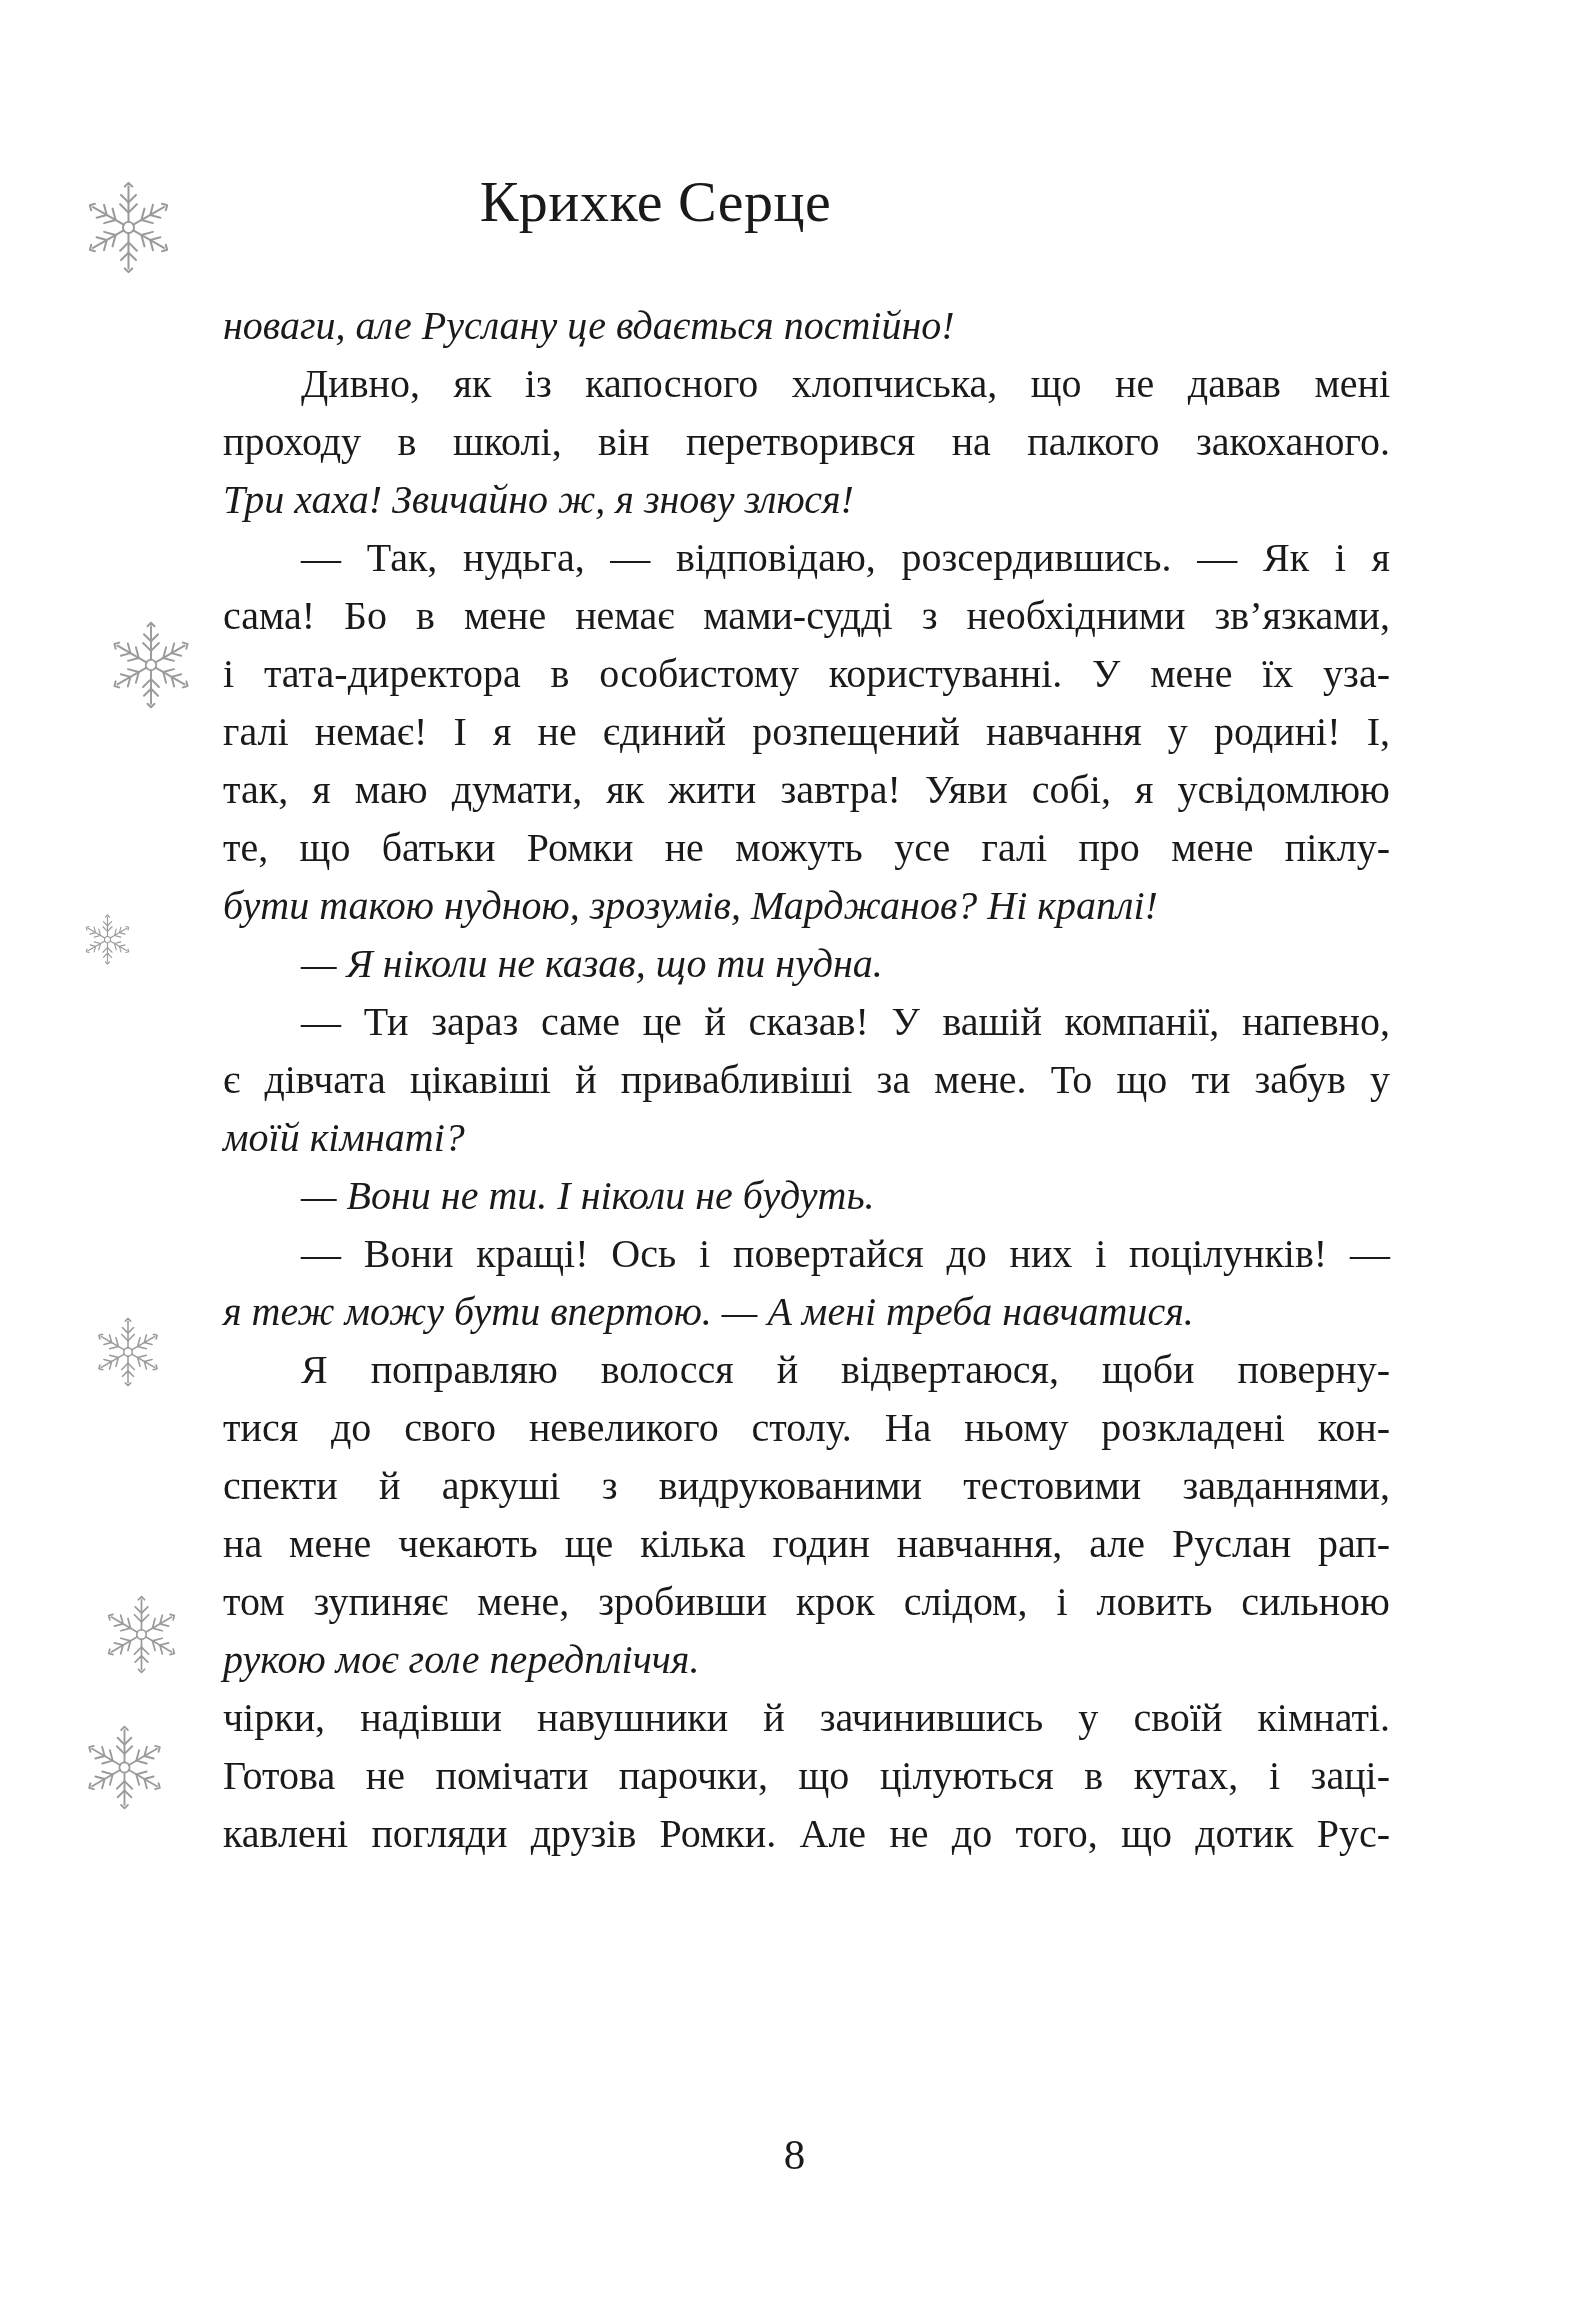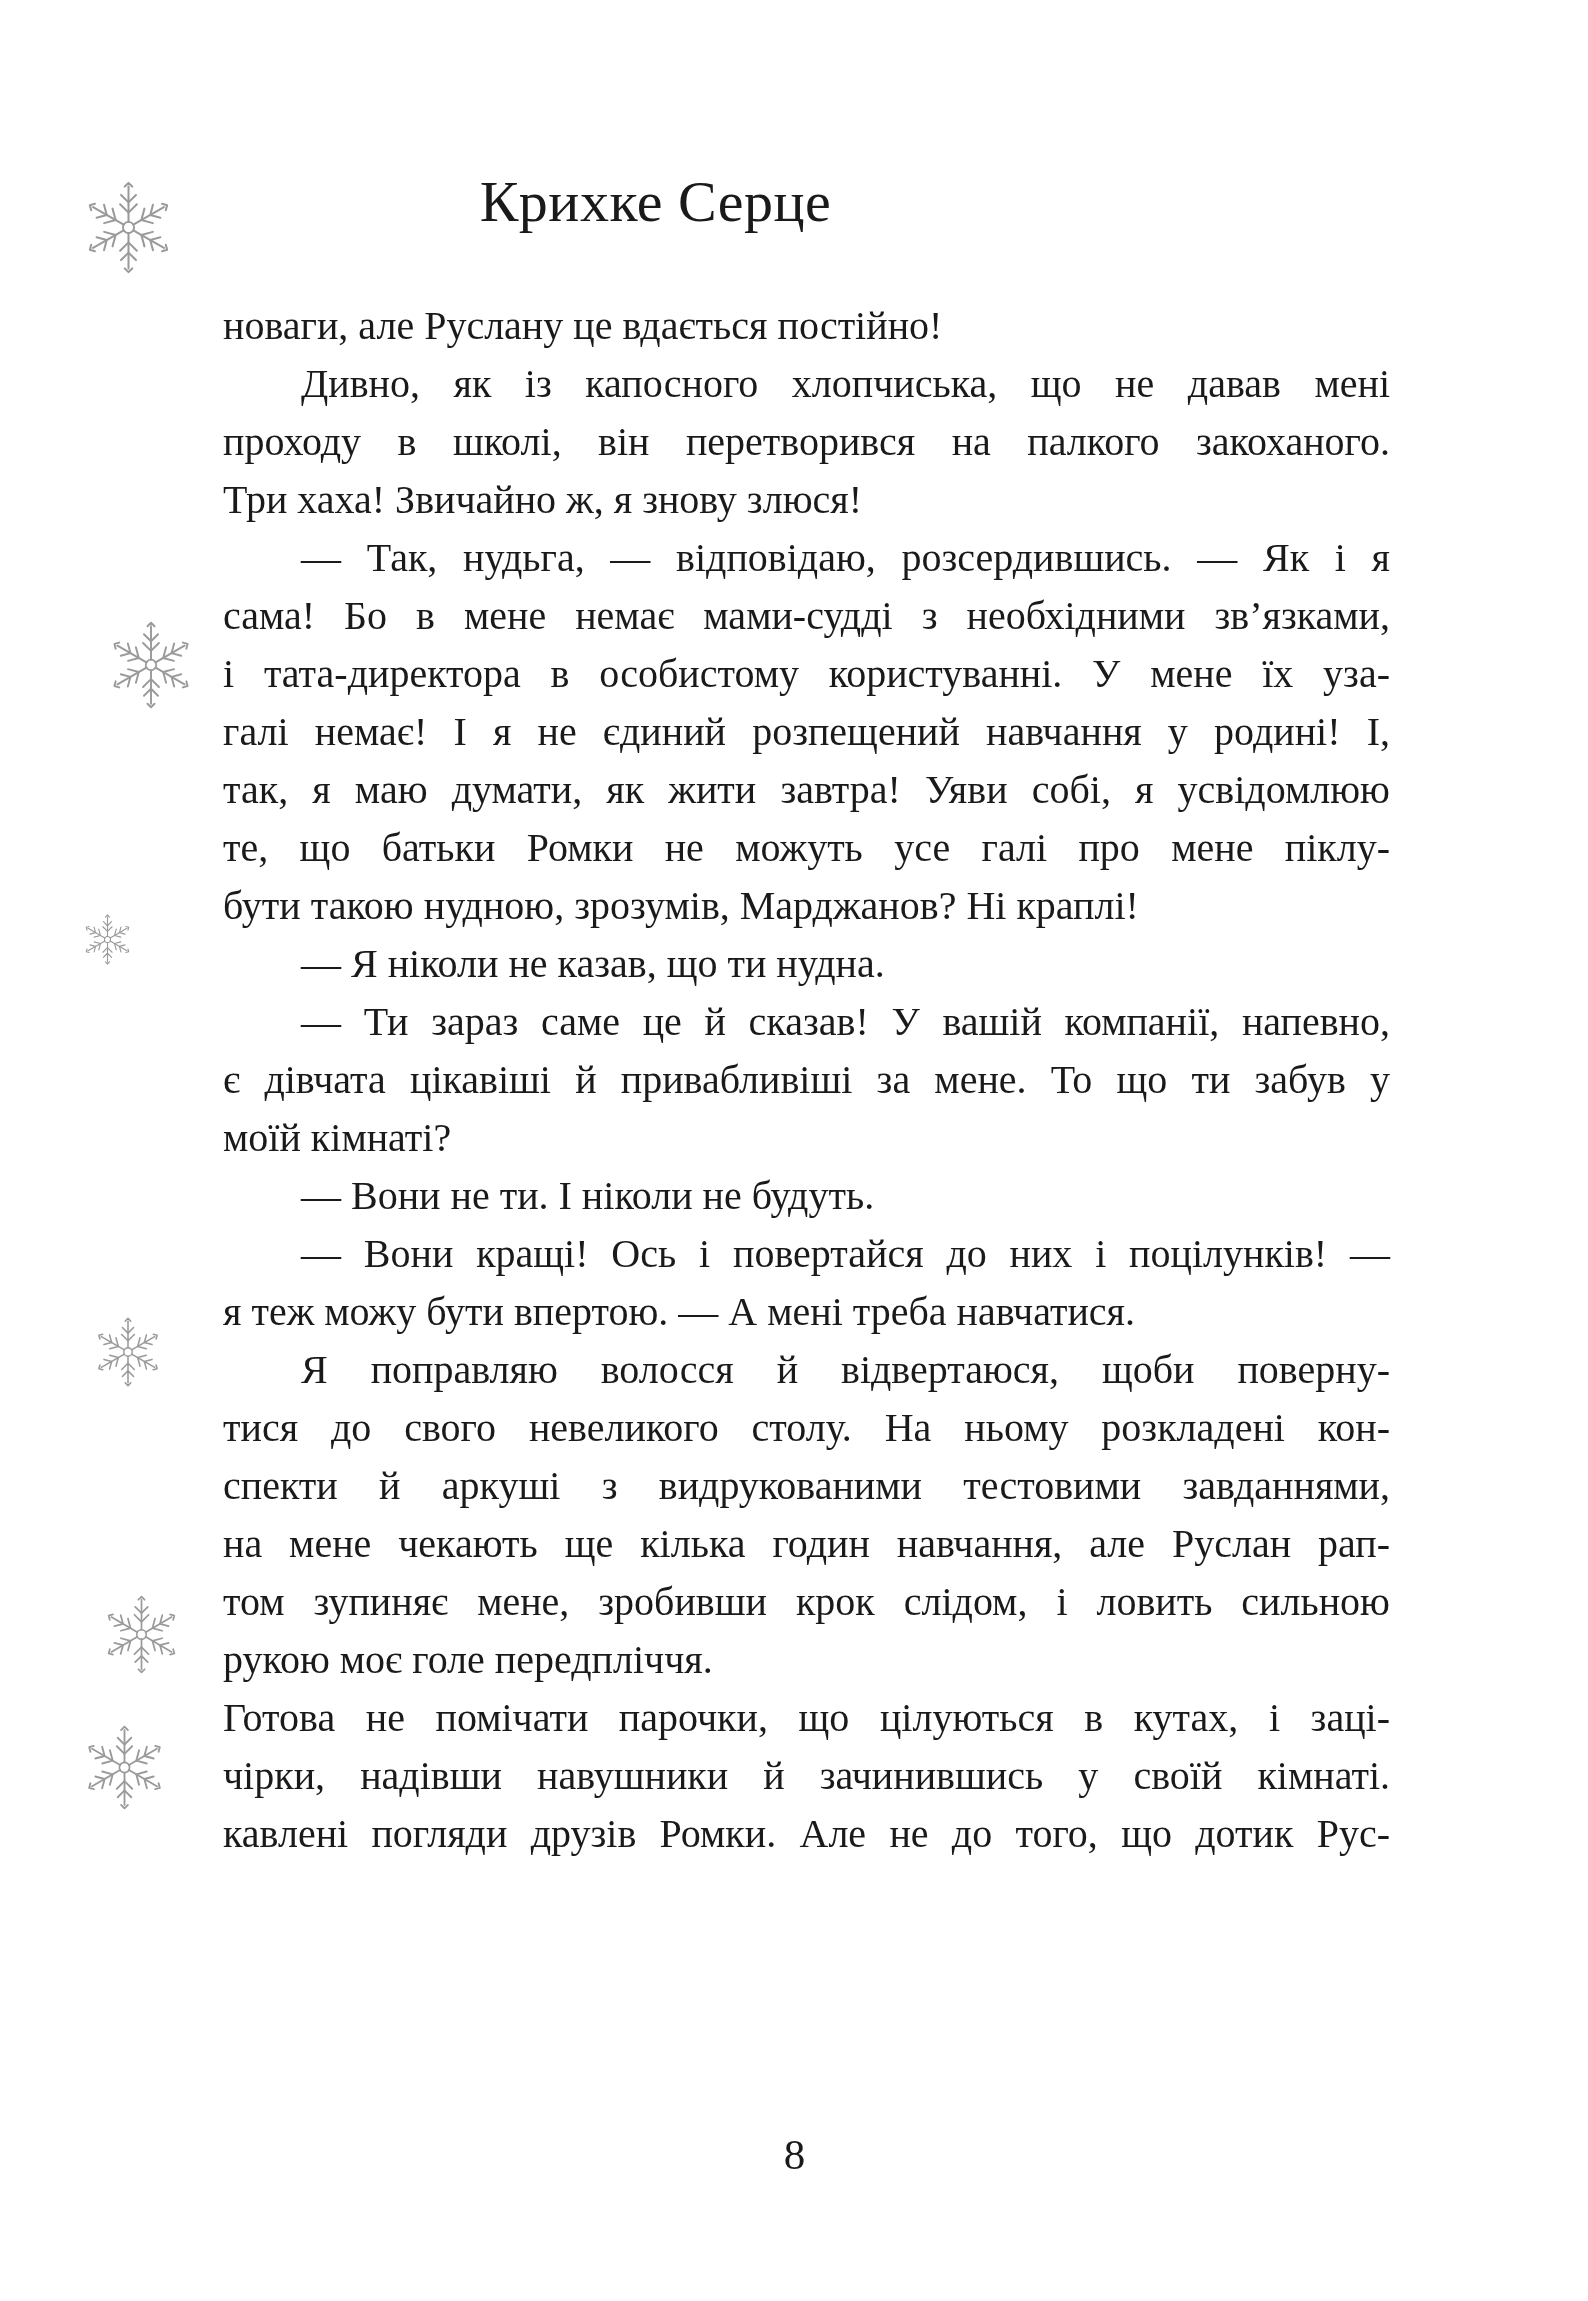--- a/index.html
+++ b/index.html
@@ -37,20 +37,21 @@
       height: 58px;
       line-height: 58px;
       font-size: 40px;
       white-space: nowrap;
       text-align: justify;
       text-align-last: justify;
       overflow: visible;
     }
     .line.last {
       text-align-last: left;
+      font-style: italic;
     }
     .line.indent {
       padding-left: 78px;
     }
     .page-number {
       position: absolute;
       top: 2133px;
       left: 0;
       width: 1589px;
       text-align: center;
@@ -87,22 +88,22 @@
     <div class="line last">моїй кімнаті?</div>
     <div class="line indent last">— Вони не ти. І ніколи не будуть.</div>
     <div class="line indent">— Вони кращі! Ось і повертайся до них і поцілунків! —</div>
     <div class="line last">я теж можу бути впертою. — А мені треба навчатися.</div>
     <div class="line indent">Я поправляю волосся й відвертаюся, щоби поверну-</div>
     <div class="line">тися до свого невеликого столу. На ньому розкладені кон-</div>
     <div class="line">спекти й аркуші з видрукованими тестовими завданнями,</div>
     <div class="line">на мене чекають ще кілька годин навчання, але Руслан рап-</div>
     <div class="line">том зупиняє мене, зробивши крок слідом, і ловить сильною</div>
     <div class="line last">рукою моє голе передпліччя.</div>
+    <div class="line">чірки, надівши навушники й зачинившись у своїй кімнаті.</div>
     <div class="line">Готова не помічати парочки, що цілуються в кутах, і заці-</div>
-    <div class="line">чірки, надівши навушники й зачинившись у своїй кімнаті.</div>
     <div class="line">кавлені погляди друзів Ромки. Але не до того, що дотик Рус-</div>
   </div>
 
 <div id="snowflake-layer">
     <div class="snowflake" style="left: 82px; top: 181px;">
       <svg viewBox="-50 -50 100 100" xmlns="http://www.w3.org/2000/svg" width="93" height="93">
     <g fill="none" stroke-width="2.2" stroke-linecap="round" stroke-linejoin="round" stroke="#9a9a9a">
       <g class="arm" stroke="#9a9a9a">
         <path d="M0 -6 L0 -44"></path>
         <path d="M0 -16 L-9 -25 M0 -16 L9 -25"></path>

